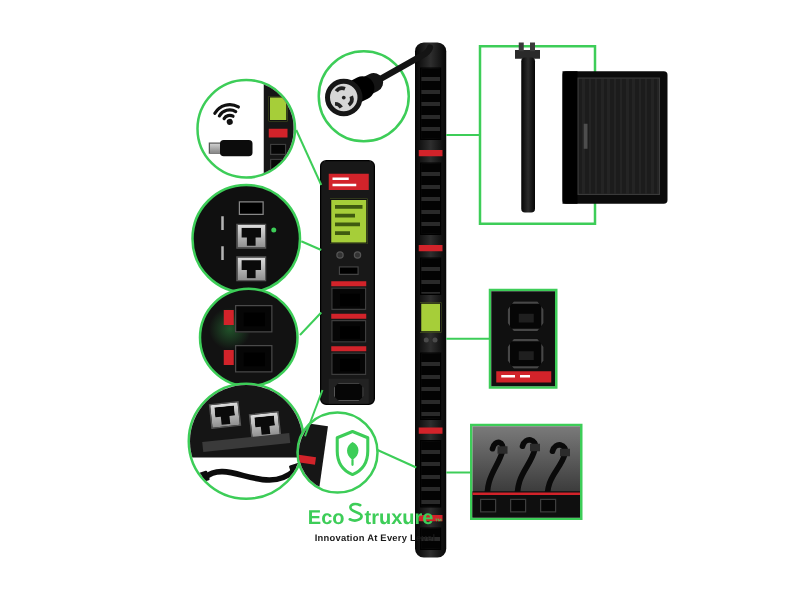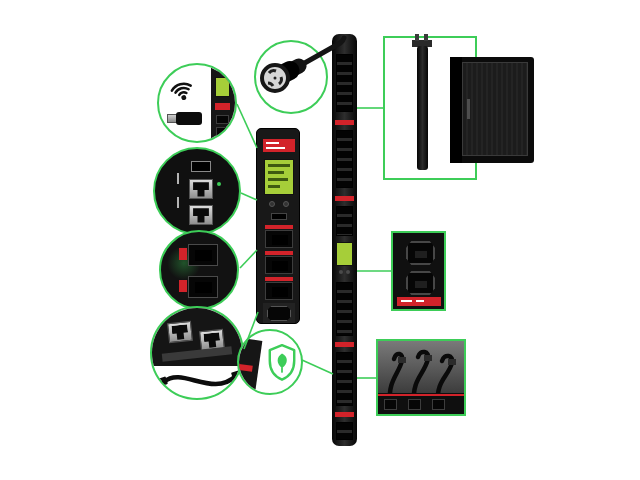--- a/index.html
+++ b/index.html
@@ -193,20 +193,31 @@
     <div class="abs" style="left:-4px;top:8px;width:24px;height:50px;background:#161616;transform:rotate(8deg)">
       <div class="redband" style="left:4px;top:26px;width:14px;height:6px"></div>
     </div>
     <svg class="abs" style="left:26px;top:12px" width="34" height="40" viewBox="0 0 30 36">
       <path d="M15,2 L26,6.5 L26,16 C26,25 21,30.5 15,33 C9,30.5 4,25 4,16 L4,6.5 Z" fill="#fff" stroke="#3DCD58" stroke-width="2.2" stroke-linejoin="round"></path>
       <path d="M15,9.5 C20.5,12 21,18.5 15,22.5 C9.5,18.5 10,12.5 15,9.5 Z" fill="#3DCD58"></path>
       <path d="M15,22.5 L15,26" stroke="#3DCD58" stroke-width="1.6" stroke-linecap="round"></path>
     </svg>
   </div>
 
+  <div class="abs" style="left:236px;top:402px;width:128px">
+    <div class="logo-row">
+      <span>Eco</span>
+      <svg width="14" height="17" viewBox="0 0 20 24" style="margin:0 1px">
+        <path d="M16,3 C8,-1 2,4 6,8 C9,11 15,11 17,14 C19,18 12,23 4,19" fill="none" stroke="#3DCD58" stroke-width="3" stroke-linecap="round"></path>
+      </svg>
+      <span>truxure</span>
+      <sup style="font-size:6px;margin-left:1px">™</sup>
+    </div>
+    <div class="tagline">Innovation At Every Level</div>
+  </div>
 
   <svg class="abs" style="left:0;top:0;pointer-events:none" width="640" height="480" viewBox="0 0 640 480">
     <g stroke="#3DCD58" stroke-width="1.6">
       <line x1="237" y1="104" x2="257" y2="148"></line>
       <line x1="241" y1="193" x2="257" y2="200"></line>
       <line x1="240" y1="268" x2="257" y2="250"></line>
       <line x1="244" y1="349" x2="258" y2="312"></line>
       <line x1="302" y1="360" x2="333" y2="374"></line>
       <line x1="357" y1="108" x2="384" y2="108"></line>
       <line x1="357" y1="271" x2="392" y2="271"></line>

